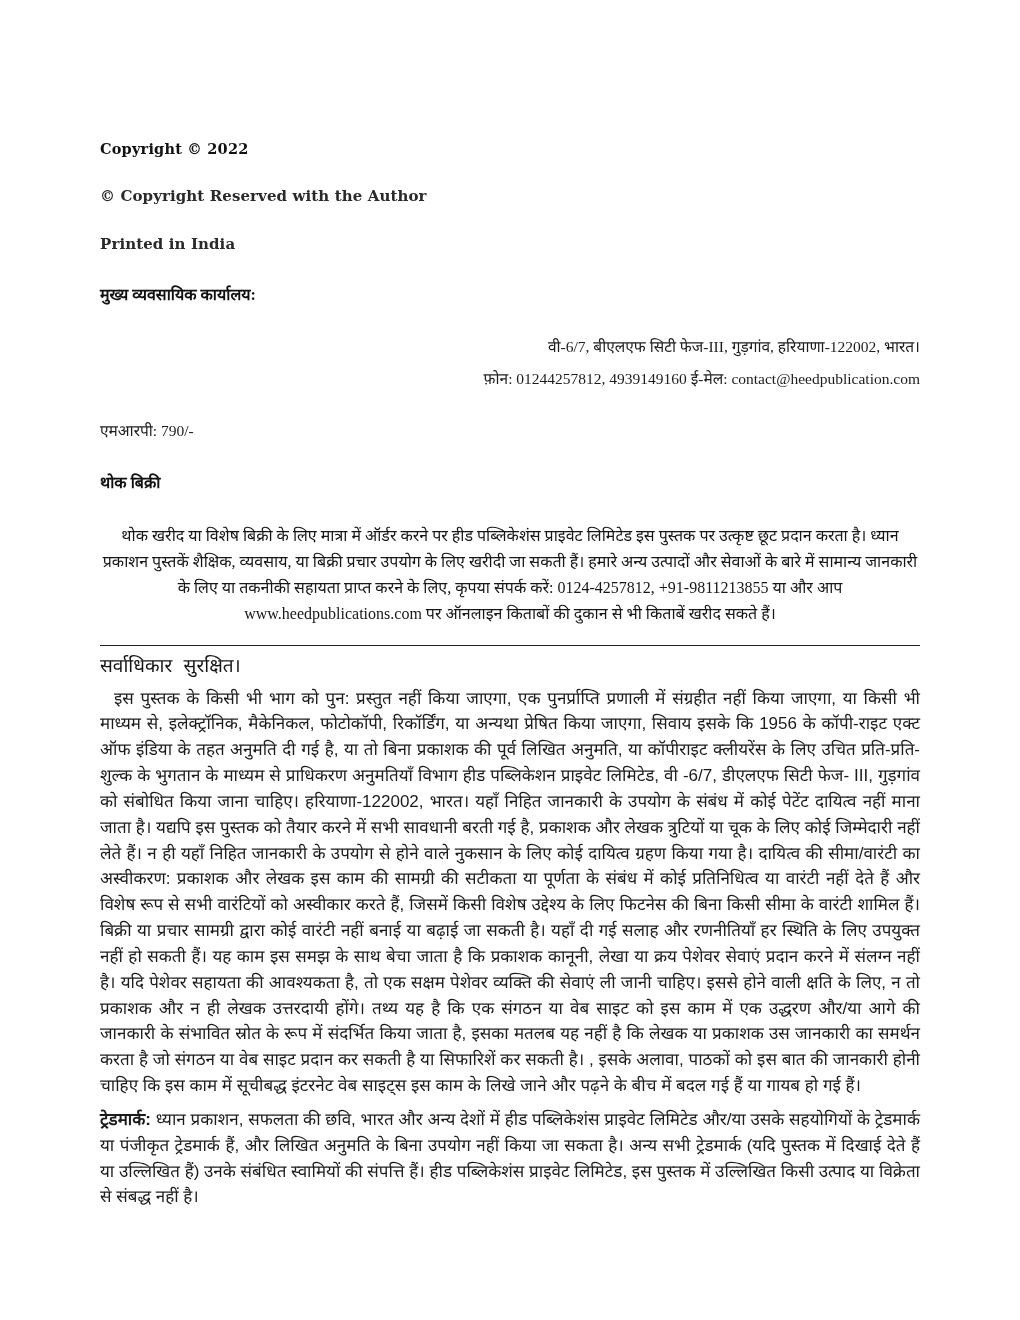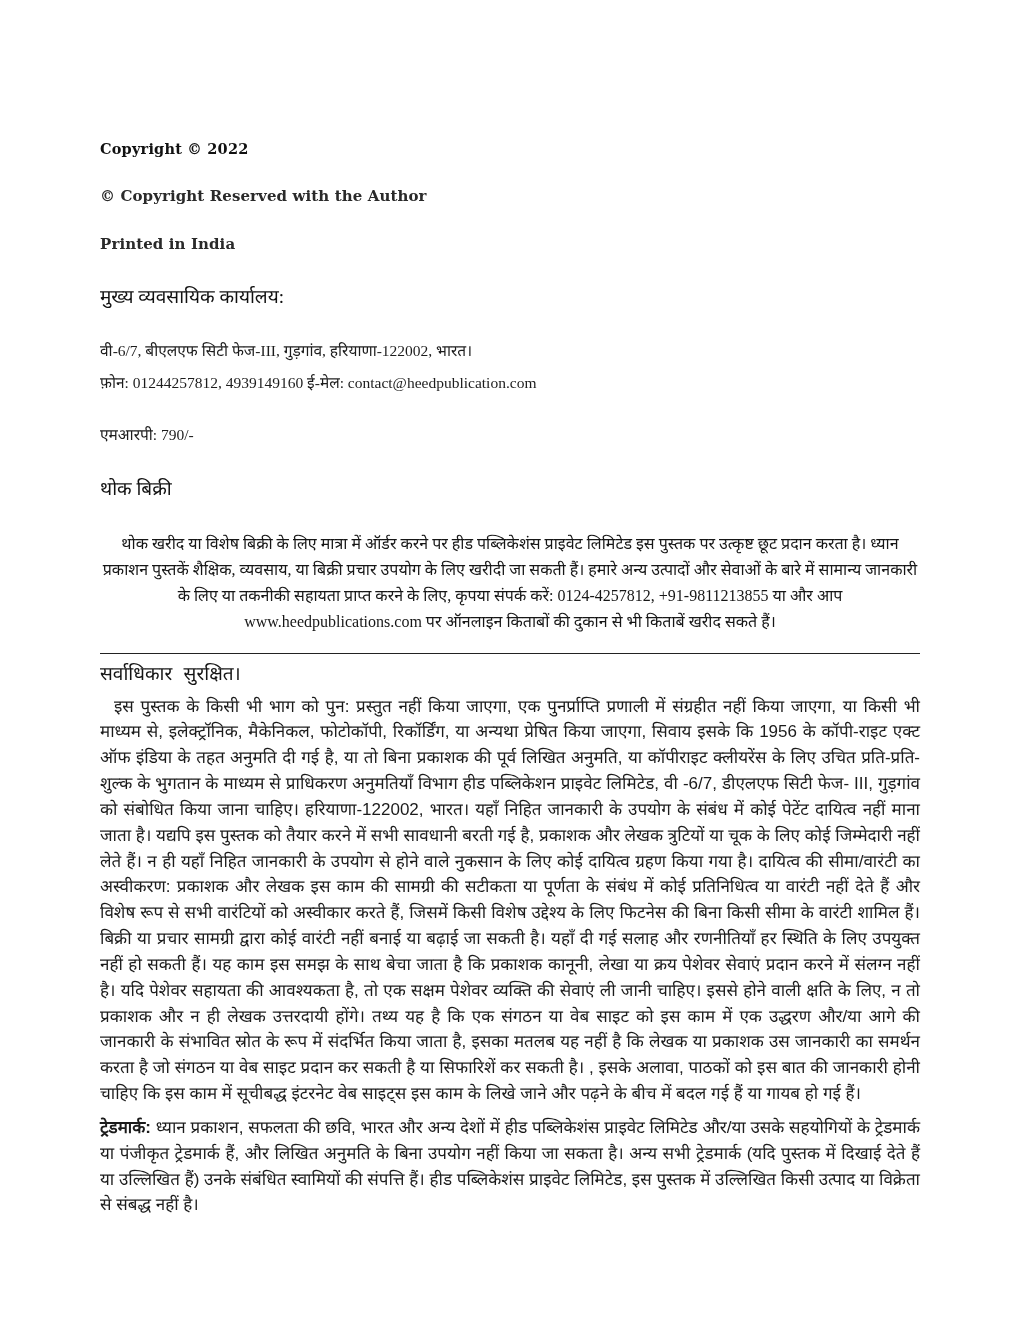--- a/index.html
+++ b/index.html
@@ -41,26 +41,27 @@
   }
   .plain-en {
     font-family: "DejaVu Serif", serif;
     font-size: 15px;
     color: #2a2a2a;
     letter-spacing: 0.1px;
     font-weight: bold;
   }
   .hi-bold {
     font-family: "Liberation Serif", serif;
-    font-size: 19px;
-    font-weight: 400;
+    font-size: 16px;
+    font-weight: 700;
     color: #111;
   }
   .addr-line {
     margin: 0 0 10px 0;
+    text-align: right;
   }
   .mixed {
     font-family: "Liberation Serif", serif;
     font-size: 15.5px;
     color: #1c1c1c;
   }
   .body-para {
     font-family: "Liberation Serif", serif;
     font-size: 16px;
     line-height: 1.62;

